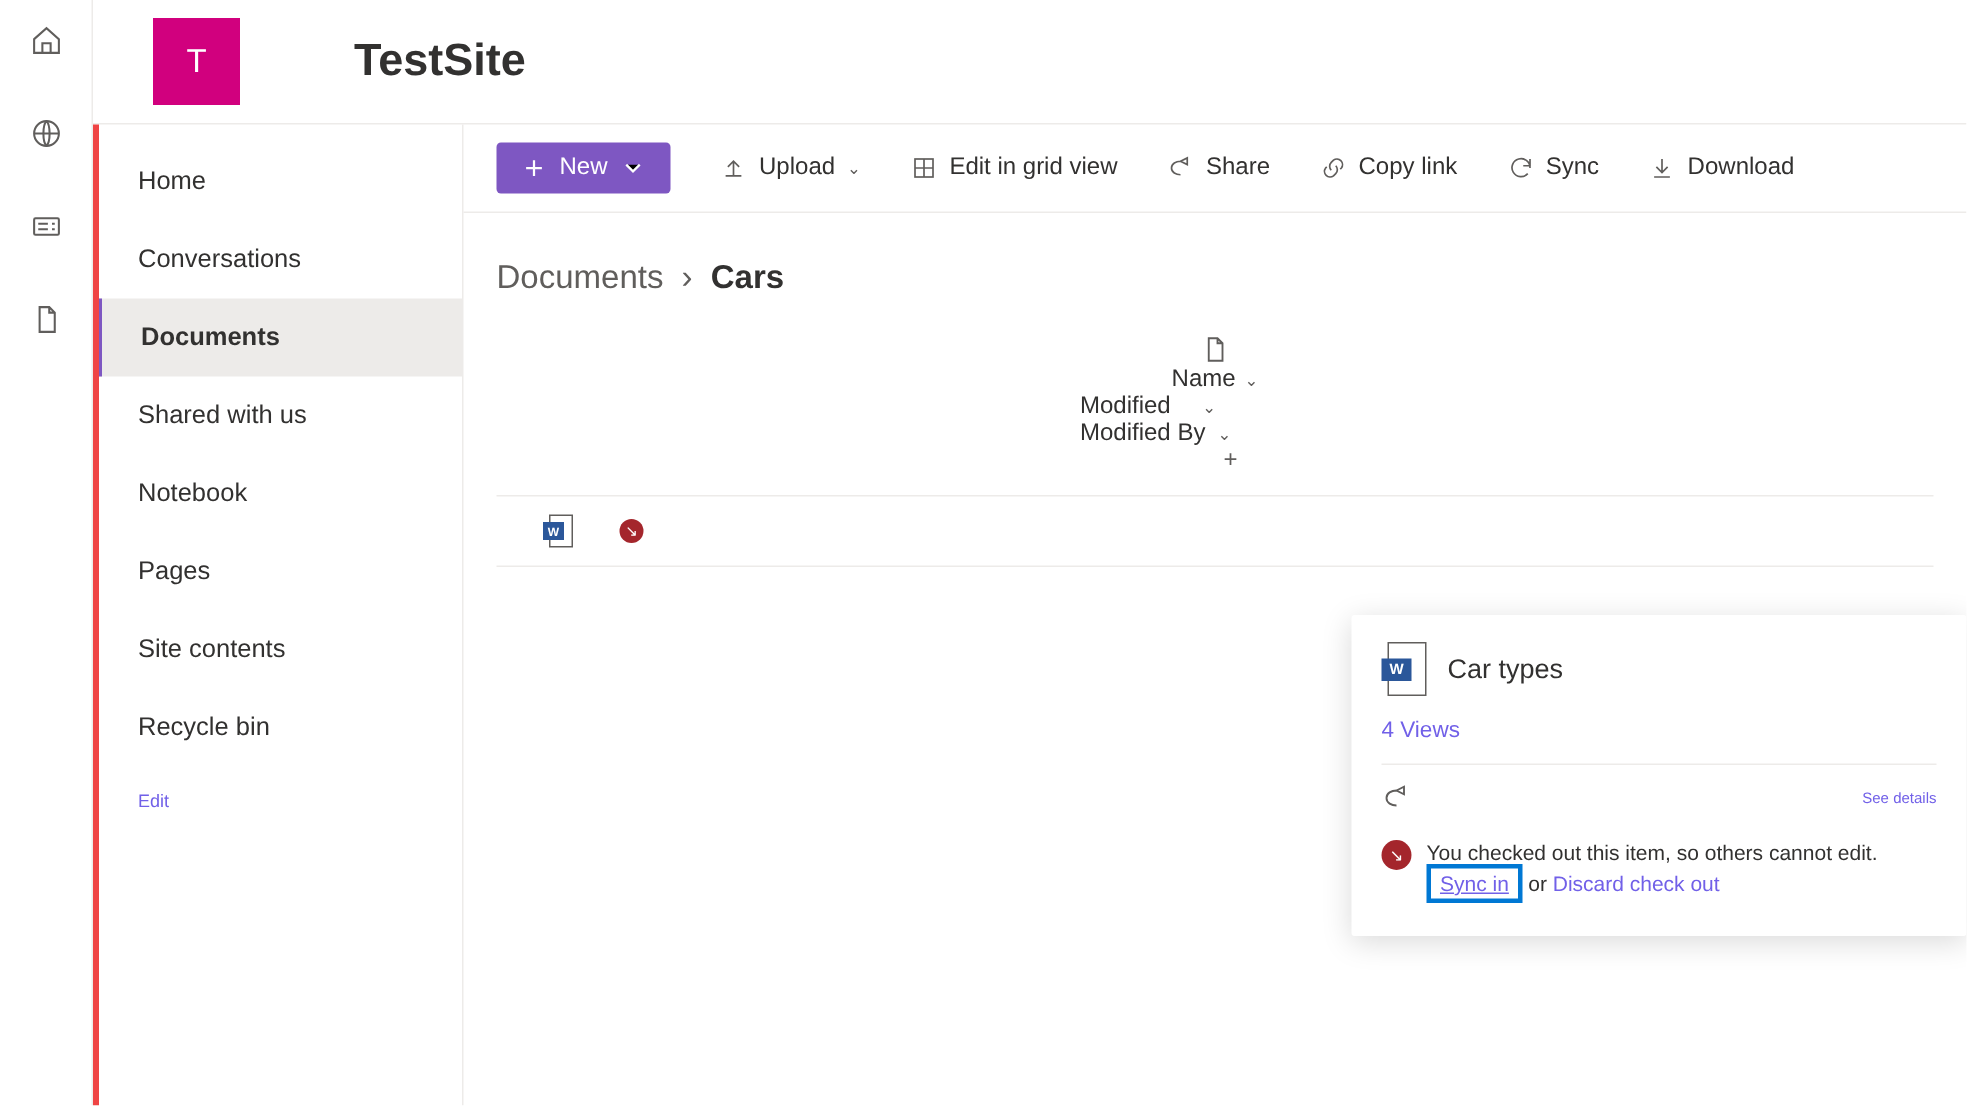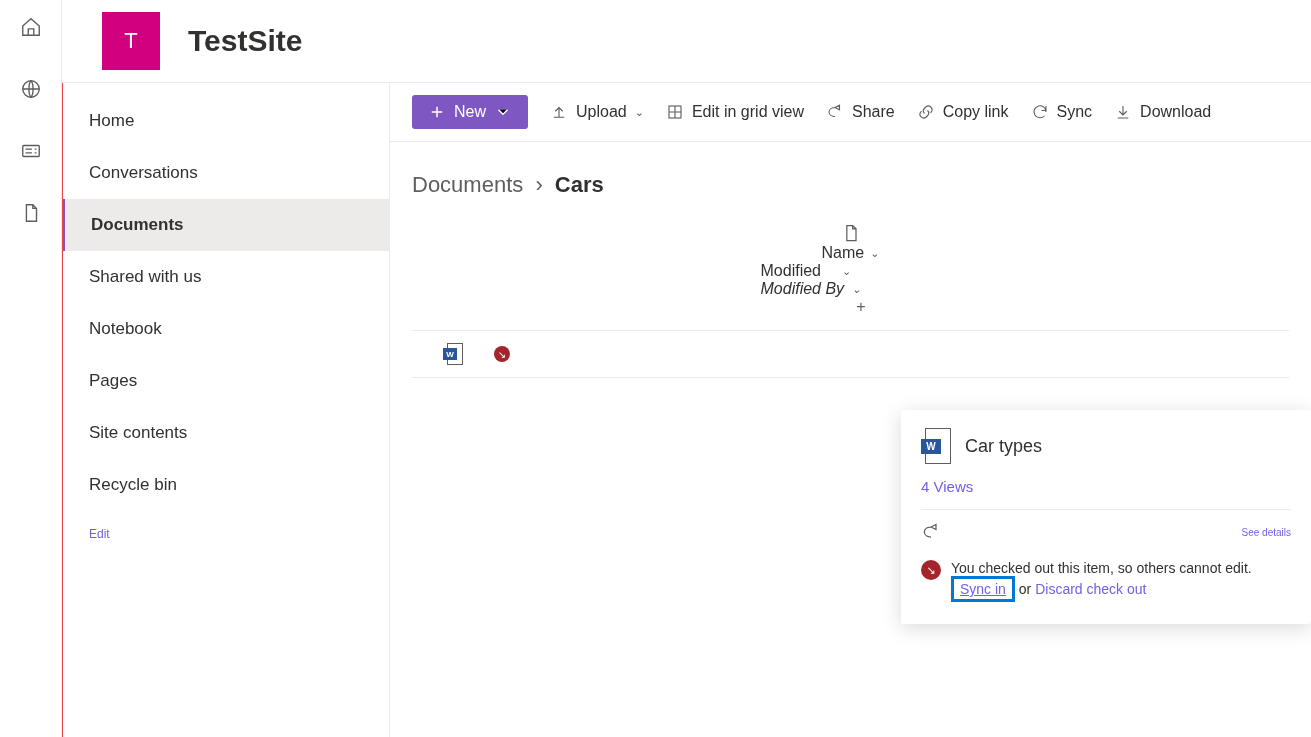--- a/index.html
+++ b/index.html
@@ -8,50 +8,50 @@
 
   
   .rail { width: 62px; border-right: 1px solid #edebe9; display: flex; flex-direction: column; align-items: center; padding-top: 14px; gap: 36px; }
   .rail-icon { width: 26px; height: 26px; color: #605e5c; cursor: pointer; display: flex; align-items: center; justify-content: center; }
   .rail svg { width: 22px; height: 22px; stroke: #605e5c; }
 
   
   .main-col { flex: 1; display: flex; flex-direction: column; }
   .header { display: flex; align-items: center; padding: 12px 20px 12px 40px; gap: 28px; }
   .logo { width: 58px; height: 58px; background: #d1007e; color: #fff; display:flex; align-items:center; justify-content:center; font-size: 22px; }
-  .site-title { font-size: 30px; font-weight: 600; color: #323130; }
+  .site-title { font-size: 30px; font-weight: 600; color: #323130; margin-left: 48px; }
 
   
   .body { display: flex; flex: 1; border-top: 1px solid #edebe9; }
 
   
-  .sidebar { width: 328px; border-right: 1px solid #edebe9; border-left: 1px solid #ef4444; padding-top: 12px; }
+  .sidebar { width: 247px; border-right: 1px solid #edebe9; border-left: 4px solid #ef4444; padding-top: 12px; }
   .nav-item { padding: 16px 26px; font-size: 17px; color: #323130; cursor: pointer; }
   .nav-item.active { background: #edebe9; font-weight: 600; border-left: 2px solid #7e57c2; }
   .edit-link { padding: 16px 26px; font-size: 12px; color: #7160e8; cursor: pointer; }
 
   
   .content { flex: 1; display: flex; flex-direction: column; position: relative; }
-  .cmdbar { display: flex; align-items: center; padding: 12px 22px; gap: 22px; border-bottom: 1px solid #edebe9; color: #323130; font-size: 16px; }
+  .cmdbar { display: flex; align-items: center; padding: 12px 22px; gap: 33px; border-bottom: 1px solid #edebe9; color: #323130; font-size: 16px; }
   .new-btn { background: #7e57c2; color: #fff; border-radius: 3px; padding: 8px 16px; display: flex; align-items: center; gap: 8px; cursor: pointer; font-size: 16px; }
   .cmd { display: flex; align-items: center; gap: 8px; cursor: pointer; }
   .cmd svg, .new-btn svg { width: 18px; height: 18px; }
 
   .breadcrumb { padding: 30px 22px 10px; font-size: 22px; }
   .crumb-root { color: #605e5c; }
   .crumb-sep { color: #605e5c; margin: 0 6px; }
   .crumb-leaf { font-weight: 600; }
 
   
   .list { padding: 0 22px; }
   .list-header { display:flex; align-items:center; border-bottom: 1px solid #edebe9; padding: 14px 0; font-size:16px; color:#323130;flex-direction:column; }
   .col-icon { width: 82px; display:flex; justify-content:center; }
   .col-name { flex: 1; display:flex; align-items:center; gap:6px; }
   .col-mod { width: 180px; display:flex; align-items:center; gap:21px; }
-  .col-modby { width: 180px; display:flex; align-items:center; gap:8px;font-style:italic; }
+  .col-modby { width: 180px; display:flex; align-items:center; gap:8px; }
   .col-add { width: 30px; text-align:right; color:#605e5c; }
 
   .row { display:flex; align-items:center; border-bottom:1px solid #edebe9; padding: 12px 0; }
   .file-name { font-size: 16px; }
   .checkout-badge { width:16px; height:16px; border-radius:50%; background:#a4262c; display:inline-flex; align-items:center; justify-content:center; color:#fff; font-size:10px; margin-right:-30px; }
 
   
   .word-icon { width:20px; height:22px; position:relative; display:inline-block; }
   .word-icon .page { position:absolute; right:0; width:16px; height:22px; border:1px solid #605e5c; background:#fff; }
   .word-icon .badge { position:absolute; left:0; top:5px; width:14px; height:12px; background:#2b579a; color:#fff; font-size:8px; font-weight:bold; display:flex; align-items:center; justify-content:center; }

